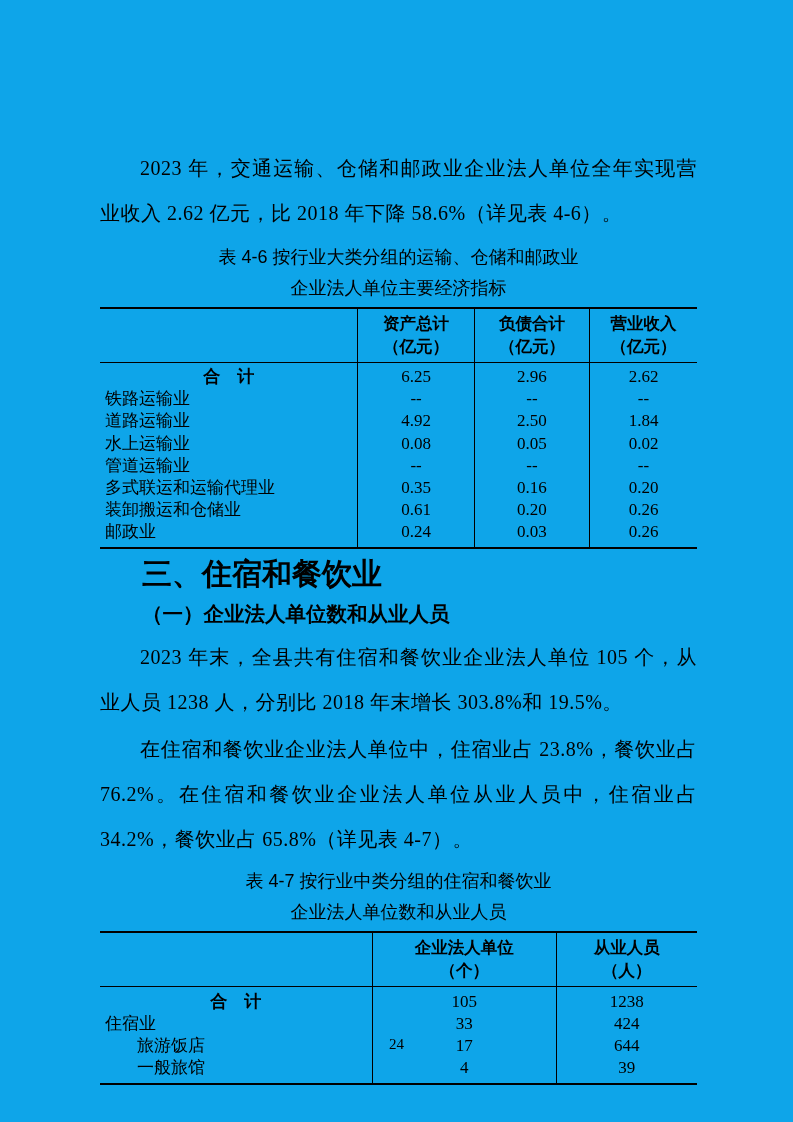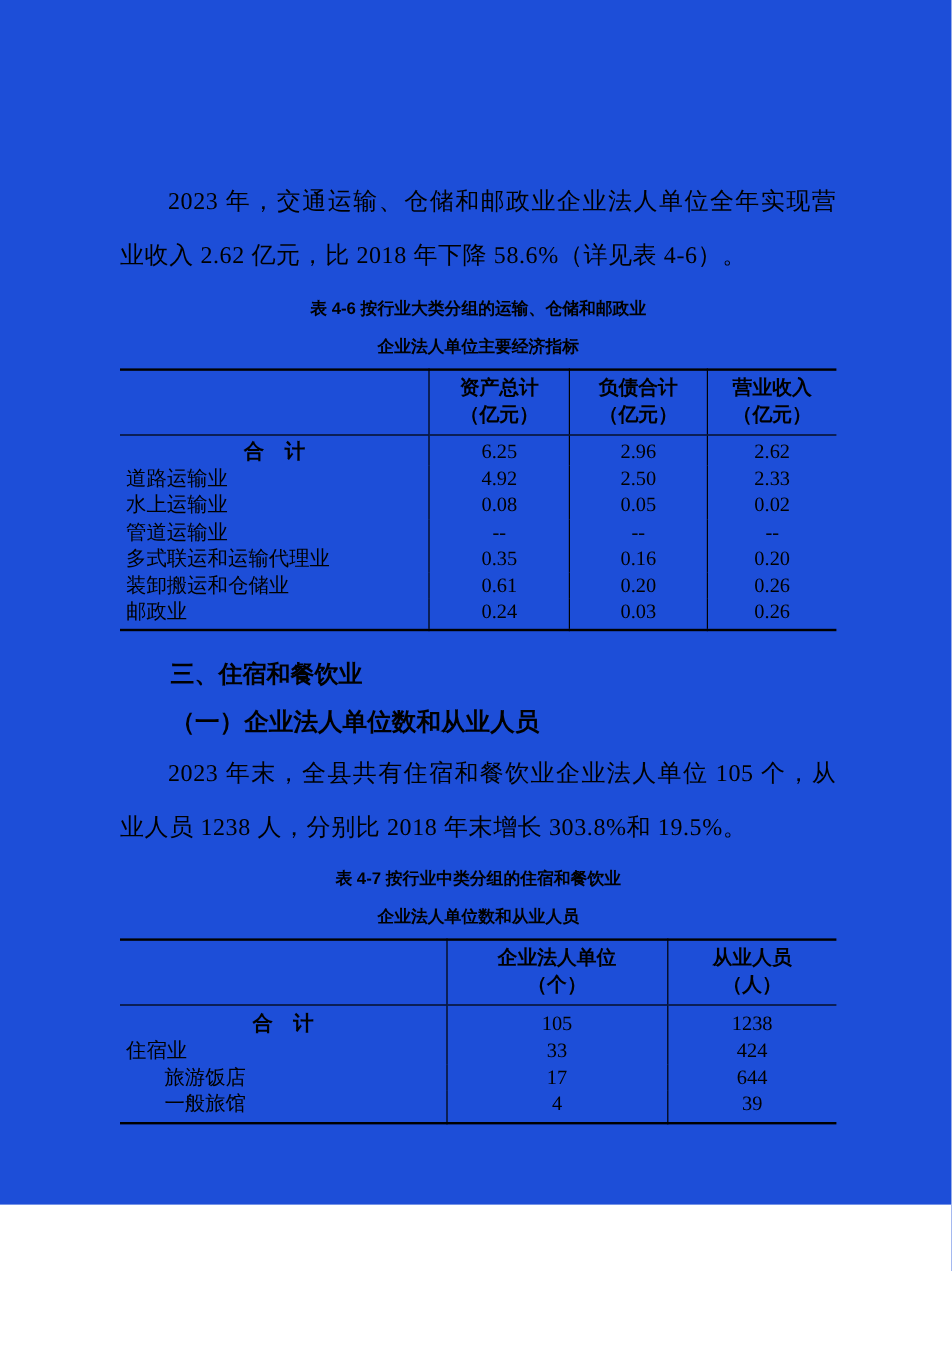--- a/index.html
+++ b/index.html
@@ -1,22 +1,22 @@
 <!DOCTYPE html>
 <html><head>
 <meta charset="utf-8">
 <style>
   * { margin: 0; padding: 0; box-sizing: border-box; }
   html, body { background: #ffffff; }
   .page {
     position: relative;
     width: 793px;
-    height: 1004px;
+    height: 1122px;
     margin: 0 auto;
-    background: #1d4ed8;
+    background: #0ea5e9;
     color: #000000;
     font-family: "Liberation Serif", "DejaVu Serif", serif;
     overflow: hidden;
   }
   .content {
     position: absolute;
     left: 100px;
     top: 0;
     width: 597px;
   }
@@ -26,22 +26,22 @@
     text-indent: 2em;
     text-align: justify;
     letter-spacing: 0.5px;
   }
   .para-1 { margin-top: 146px; }
   .para-2 { margin-top: 6px; }
   .para-3 { margin-top: 2px; }
 
   .tbl-caption {
     text-align: center;
-    font-weight: bold;
-    font-size: 14px;
+    font-weight: normal;
+    font-size: 18px;
     line-height: 31px;
     font-family: "Liberation Sans", "DejaVu Sans", sans-serif;
   }
   .caption-46 { margin-top: 6px; }
   .caption-47 { margin-top: 4px; }
 
   table.data-table {
     width: 100%;
     border-collapse: collapse;
     table-layout: fixed;
@@ -82,24 +82,24 @@
     font-weight: normal;
     font-family: "Liberation Sans", "DejaVu Sans", sans-serif;
   }
   tr.row-indent td.cell-label { padding-left: 37px; }
   table.t46 tbody tr:first-child td { padding-top: 3px; }
   table.t46 tbody tr:last-child td { padding-bottom: 3px; }
   table.t47 tbody tr:first-child td { padding-top: 4px; }
   table.t47 tbody tr:last-child td { padding-bottom: 4px; }
 
   h2.section-heading {
-    margin-top: 21px;
+    margin-top: 10px;
     padding-left: 42px;
     font-family: "Liberation Sans", "DejaVu Sans", sans-serif;
-    font-size: 20px;
+    font-size: 30px;
     font-weight: bold;
     line-height: 30px;
   }
   h3.subsection-heading {
     margin-top: 10px;
     padding-left: 42px;
     font-family: "Liberation Serif", "DejaVu Serif", serif;
     font-size: 20.5px;
     font-weight: bold;
     line-height: 30px;
@@ -151,24 +151,30 @@
         </tr>
       </thead>
       <tbody>
         <tr class="row-total">
           <td class="cell-label">合　计</td>
           <td class="cell-num vline">6.25</td>
           <td class="cell-num vline">2.96</td>
           <td class="cell-num vline">2.62</td>
         </tr>
         <tr>
+          <td class="cell-label">铁路运输业</td>
+          <td class="cell-num vline">--</td>
+          <td class="cell-num vline">--</td>
+          <td class="cell-num vline">--</td>
+        </tr>
+        <tr>
           <td class="cell-label">道路运输业</td>
           <td class="cell-num vline">4.92</td>
           <td class="cell-num vline">2.50</td>
-          <td class="cell-num vline">2.33</td>
+          <td class="cell-num vline">1.84</td>
         </tr>
         <tr>
           <td class="cell-label">水上运输业</td>
           <td class="cell-num vline">0.08</td>
           <td class="cell-num vline">0.05</td>
           <td class="cell-num vline">0.02</td>
         </tr>
         <tr>
           <td class="cell-label">管道运输业</td>
           <td class="cell-num vline">--</td>
@@ -193,20 +199,21 @@
           <td class="cell-num vline">0.03</td>
           <td class="cell-num vline">0.26</td>
         </tr>
       </tbody>
     </table>
 
     <h2 class="section-heading">三、住宿和餐饮业</h2>
     <h3 class="subsection-heading">（一）企业法人单位数和从业人员</h3>
 
     <p class="body-text para-2">2023 年末，全县共有住宿和餐饮业企业法人单位 105 个，从业人员 1238 人，分别比 2018 年末增长 303.8%和 19.5%。</p>
+    <p class="body-text para-3">在住宿和餐饮业企业法人单位中，住宿业占 23.8%，餐饮业占 76.2%。在住宿和餐饮业企业法人单位从业人员中，住宿业占 34.2%，餐饮业占 65.8%（详见表 4-7）。</p>
 
     <div class="tbl-caption caption-47">
       <div>表 4-7  按行业中类分组的住宿和餐饮业</div>
       <div>企业法人单位数和从业人员</div>
     </div>
 
     <table class="data-table t47">
       <colgroup>
         <col style="width:45.6%">
           <col style="width:30.8%">

